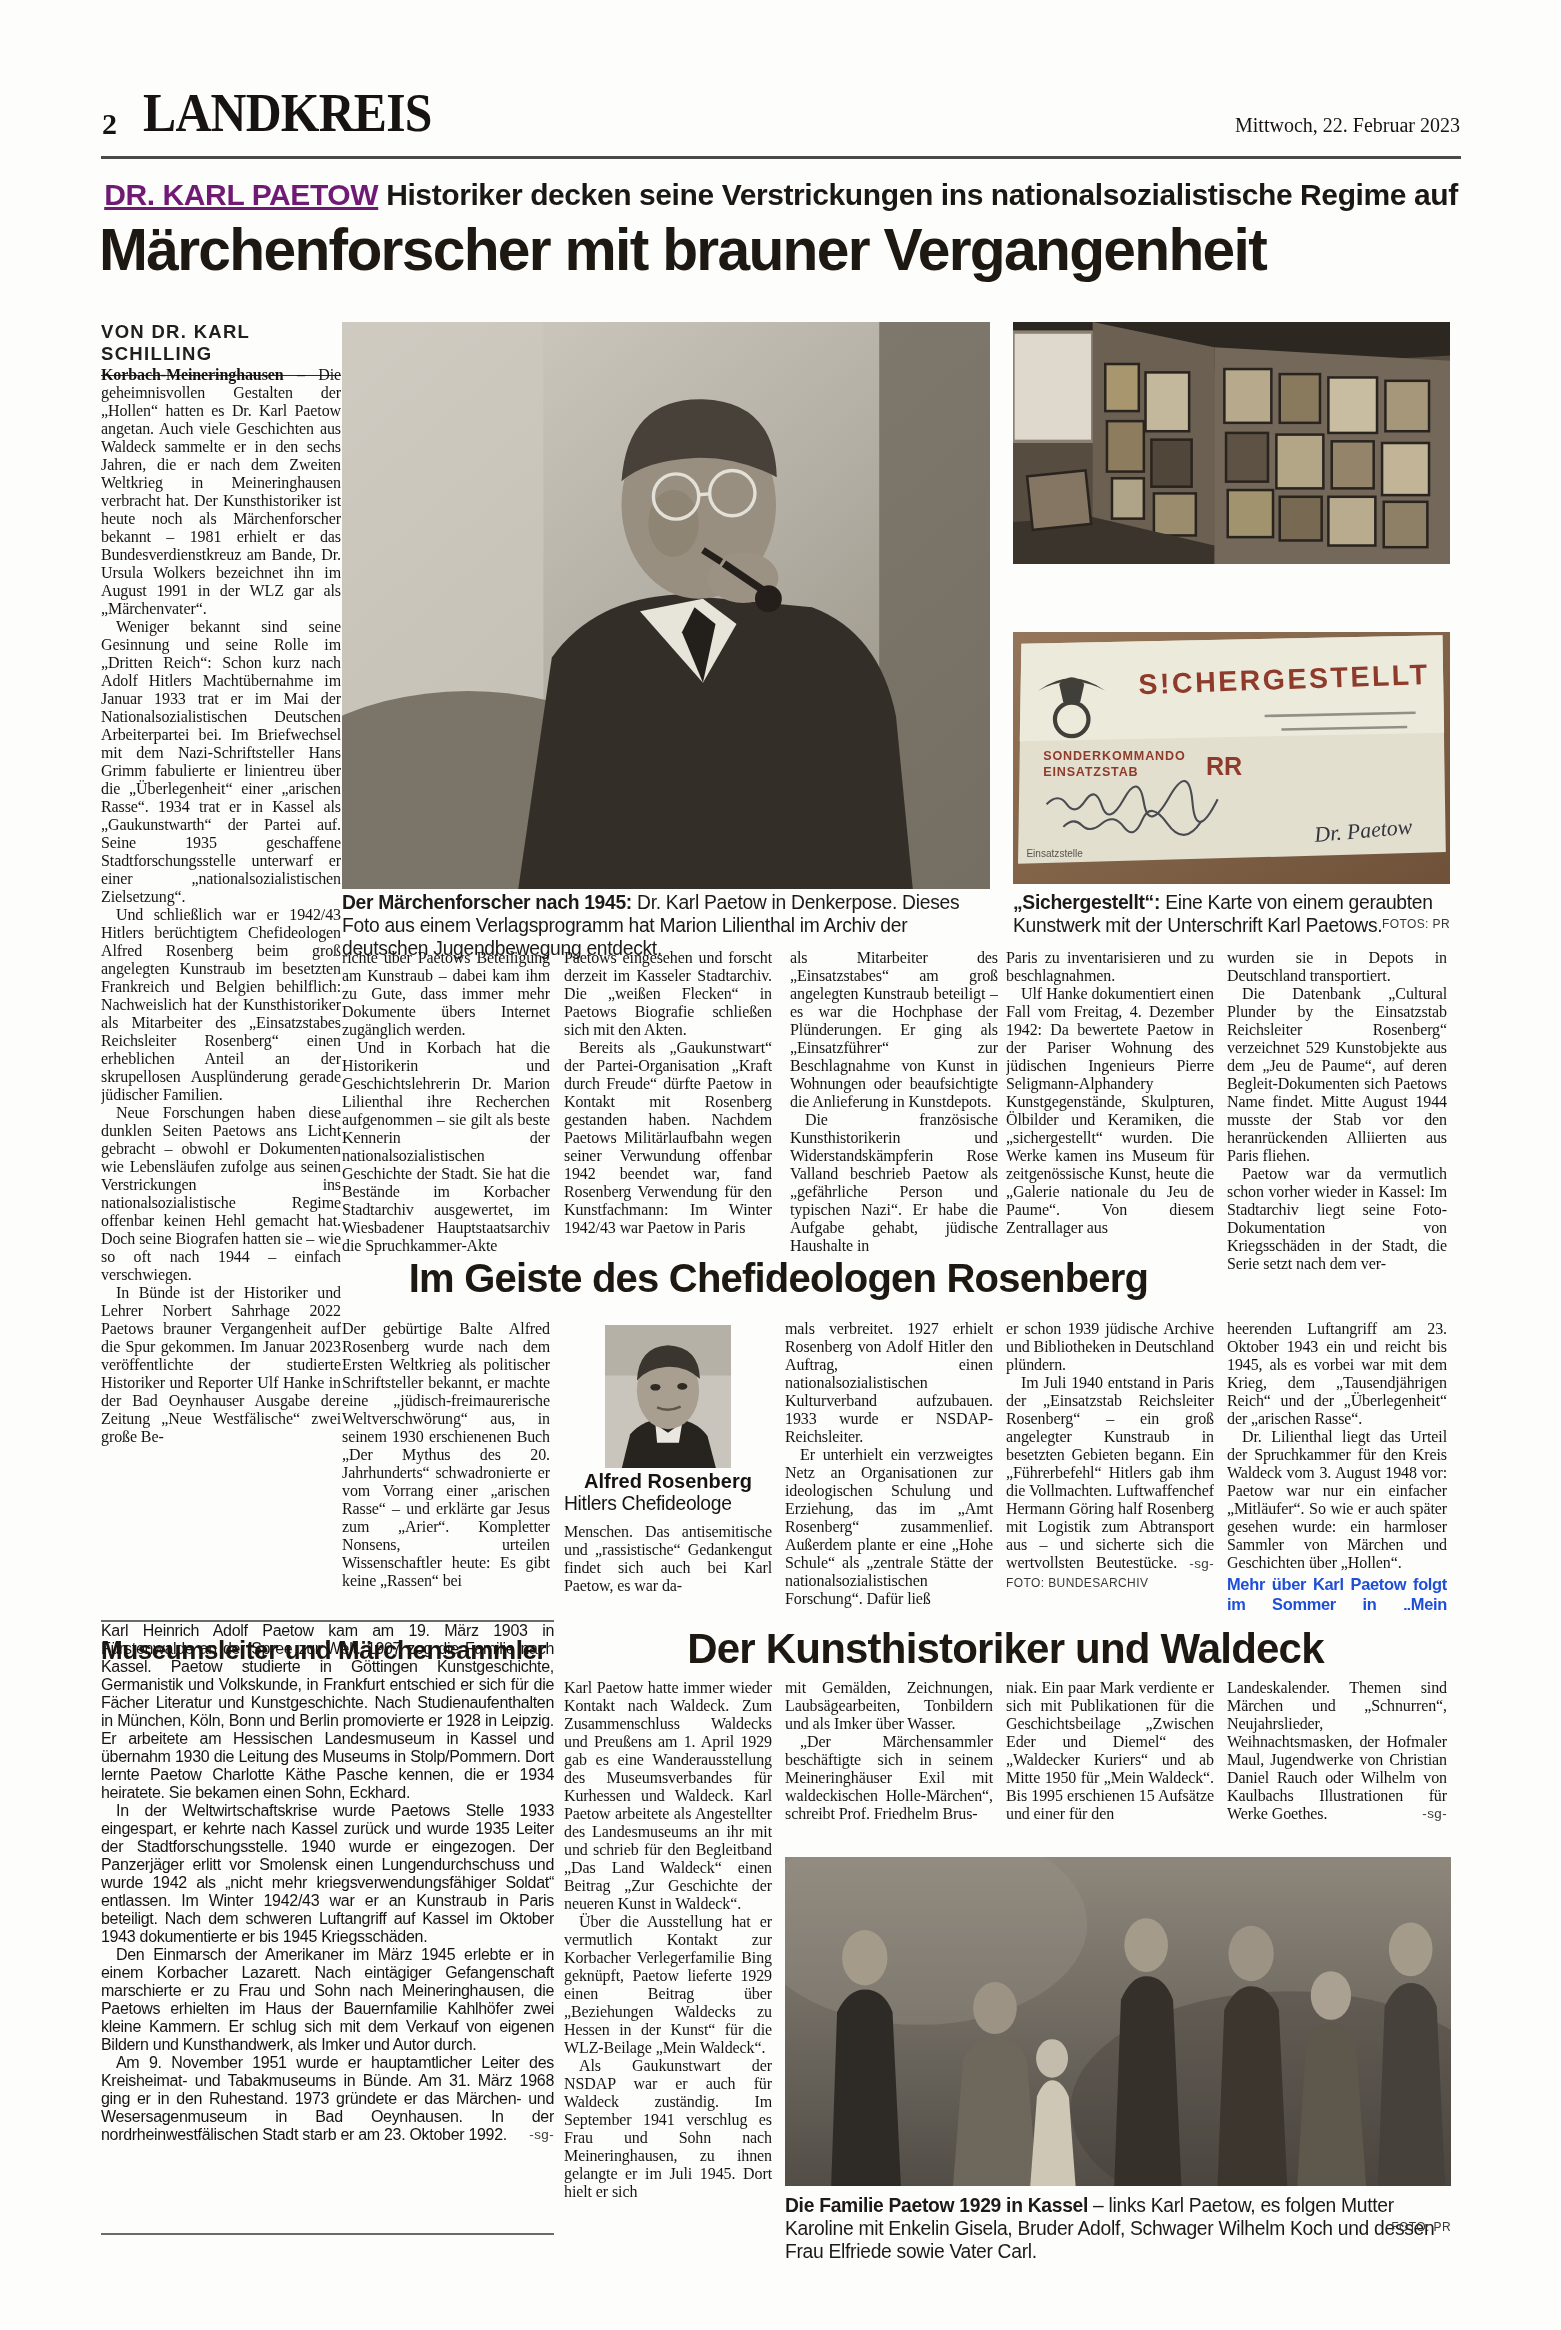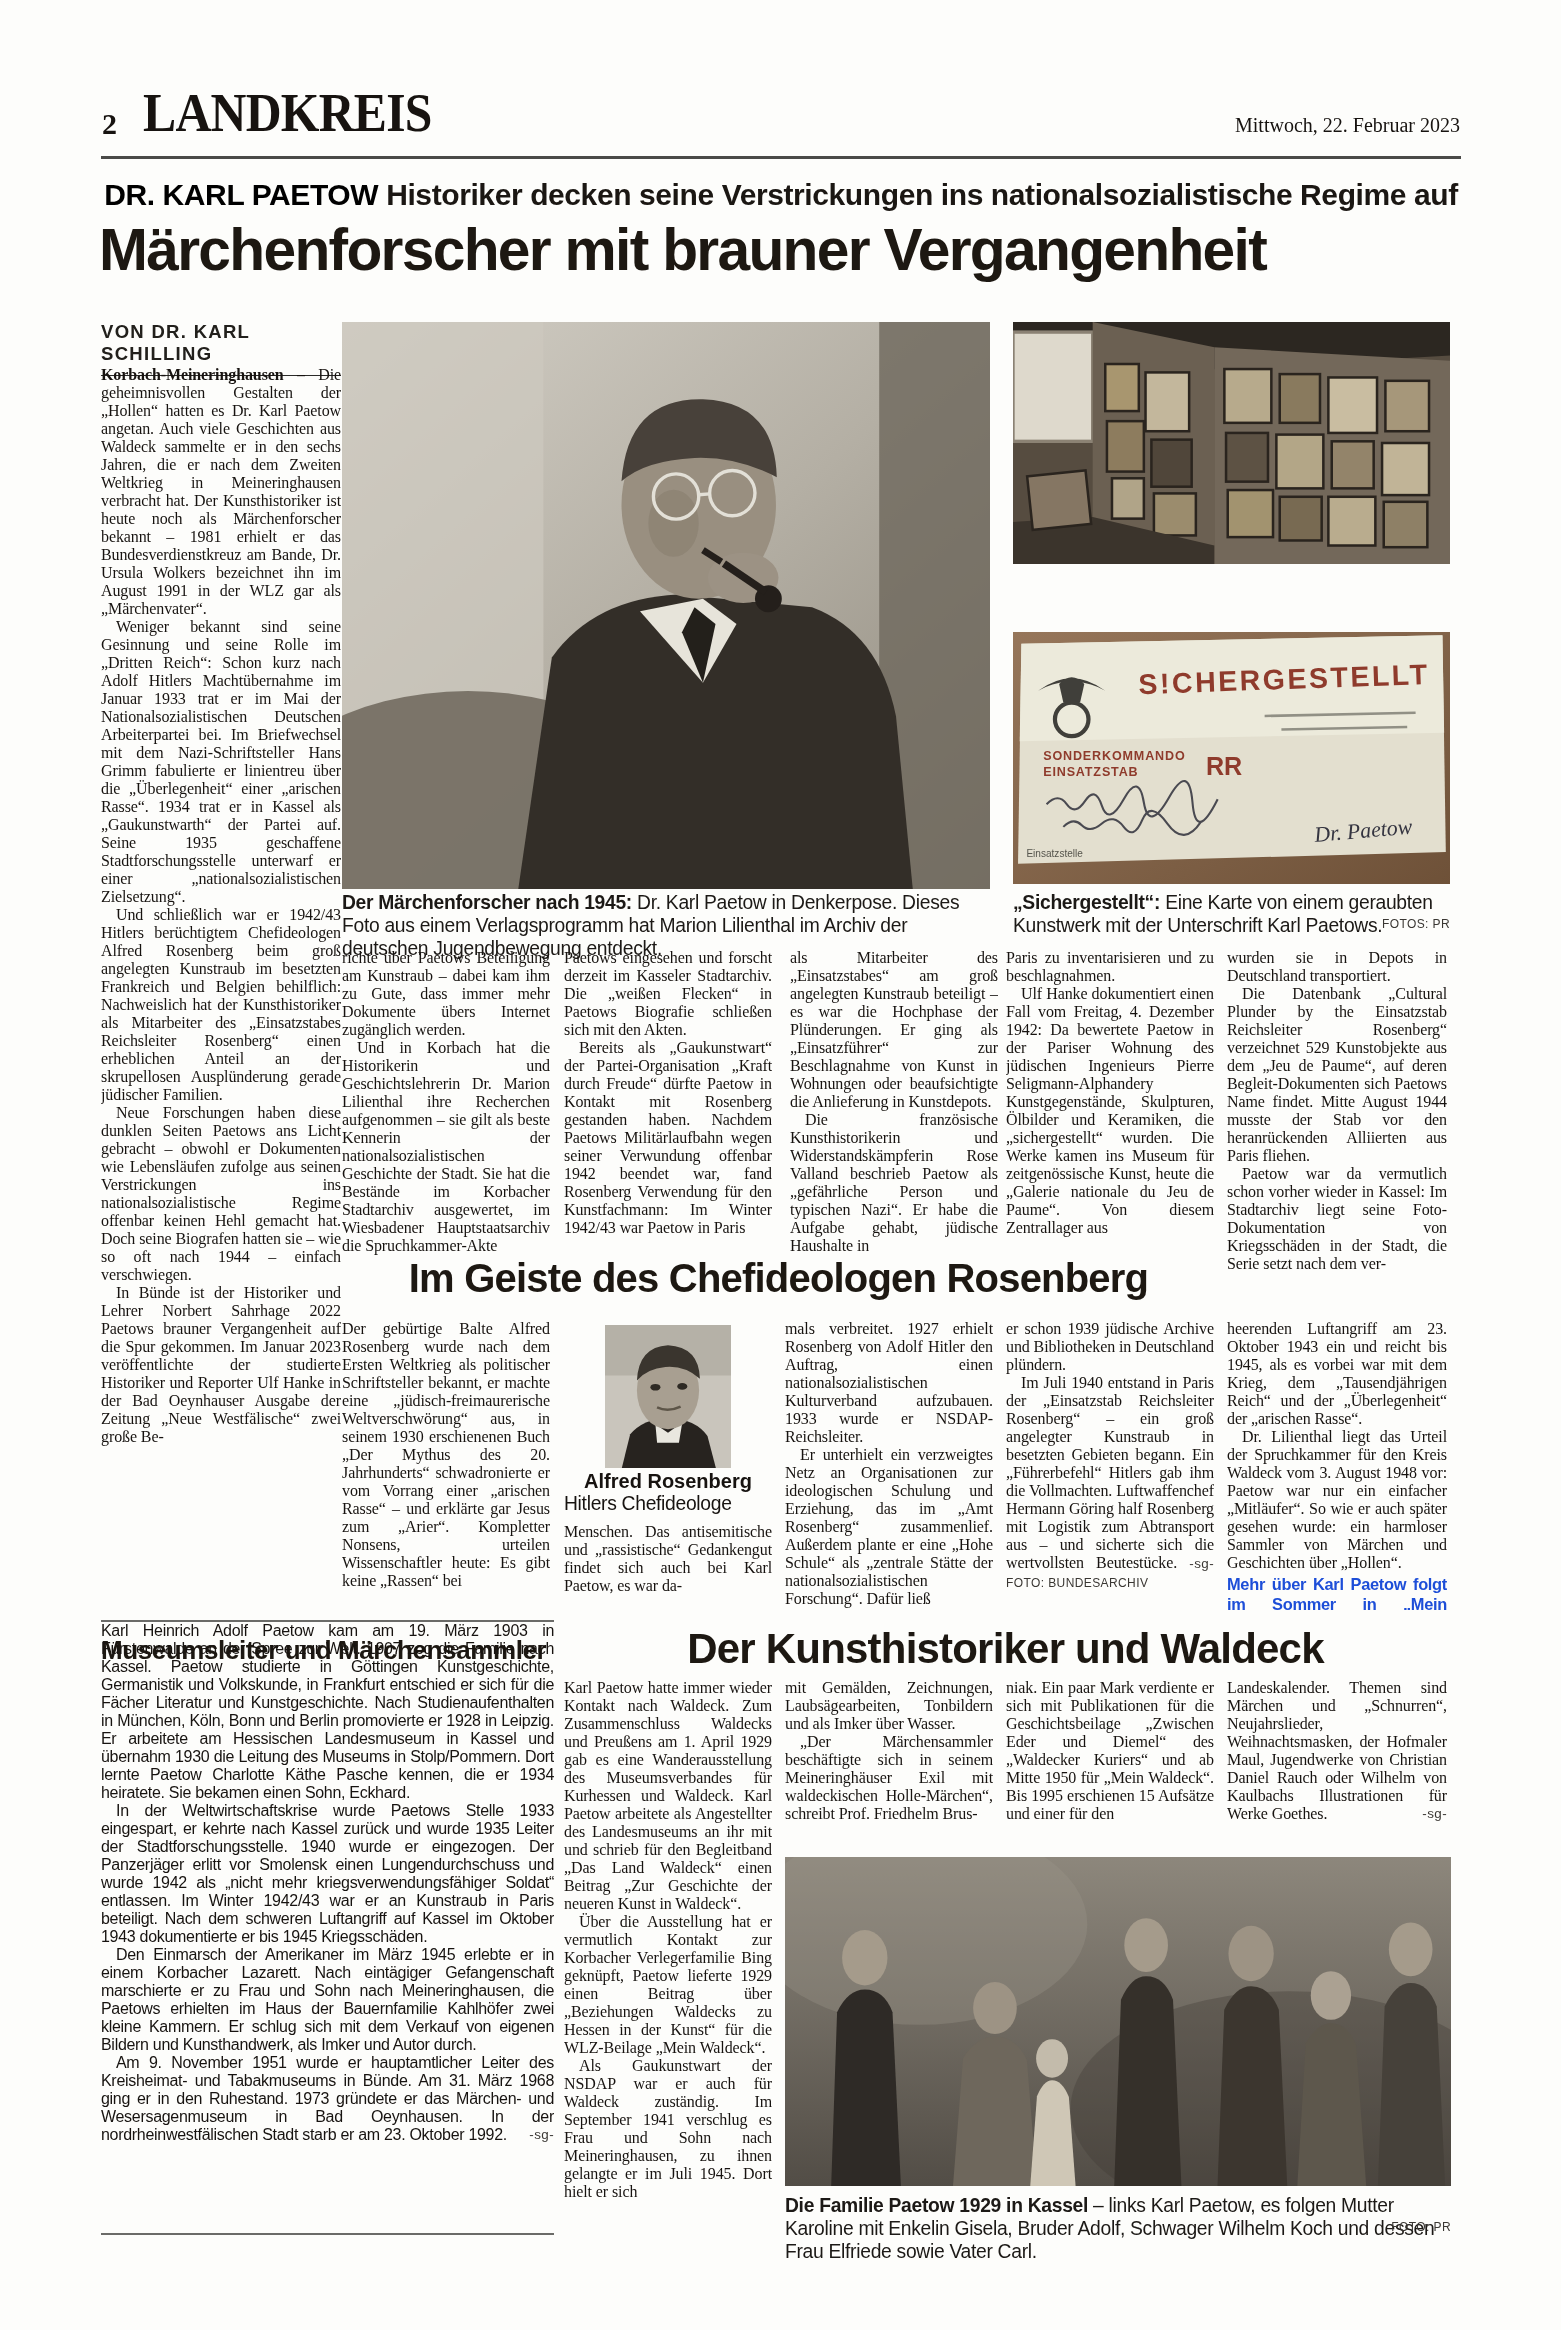--- a/index.html
+++ b/index.html
@@ -6,21 +6,21 @@
   .page{position:relative;width:1561px;height:2330px;background:#fdfdfb;margin:0 auto;overflow:hidden;
         font-family:"Liberation Serif",serif;color:#171310;}
   .abs{position:absolute;}
   
   .pagenum{font-size:30px;font-weight:bold;}
   .masthead{font-size:54px;font-weight:bold;letter-spacing:-0.8px;transform:scaleX(.92);transform-origin:left bottom;}
   .dateline{font-size:20px;text-align:right;}
   .rule{background:#4a4a48;}
   
   .kicker{font-family:"Liberation Sans",sans-serif;font-weight:bold;font-size:30px;text-align:center;letter-spacing:-0.4px;color:#1b1713;}
-  .kicker .hl{color:#000000;}
+  .kicker .hl{color:#701a75;text-decoration:underline;}
   .headline{font-family:"Liberation Sans",sans-serif;font-weight:bold;font-size:59px;line-height:1.04;
             letter-spacing:-1.7px;text-align:justify;color:#1d1812;white-space:nowrap;transform:scaleX(.995);transform-origin:left top;}
   .byline{font-family:"Liberation Sans",sans-serif;font-weight:bold;font-size:18.5px;letter-spacing:1.3px;
           padding-bottom:10px;border-bottom:1.7px solid #2b2b29;color:#22201c;}
   
   .bodytext{font-size:16px;line-height:18px;text-align:justify;overflow:hidden;letter-spacing:-0.1px;}
   .bodytext p{margin:0;}
   .bodytext p.ind{text-indent:15px;}
   .lead{font-weight:bold;}
   .sansblock{font-family:"Liberation Sans",sans-serif;font-size:16px;line-height:18px;letter-spacing:-0.3px;}

